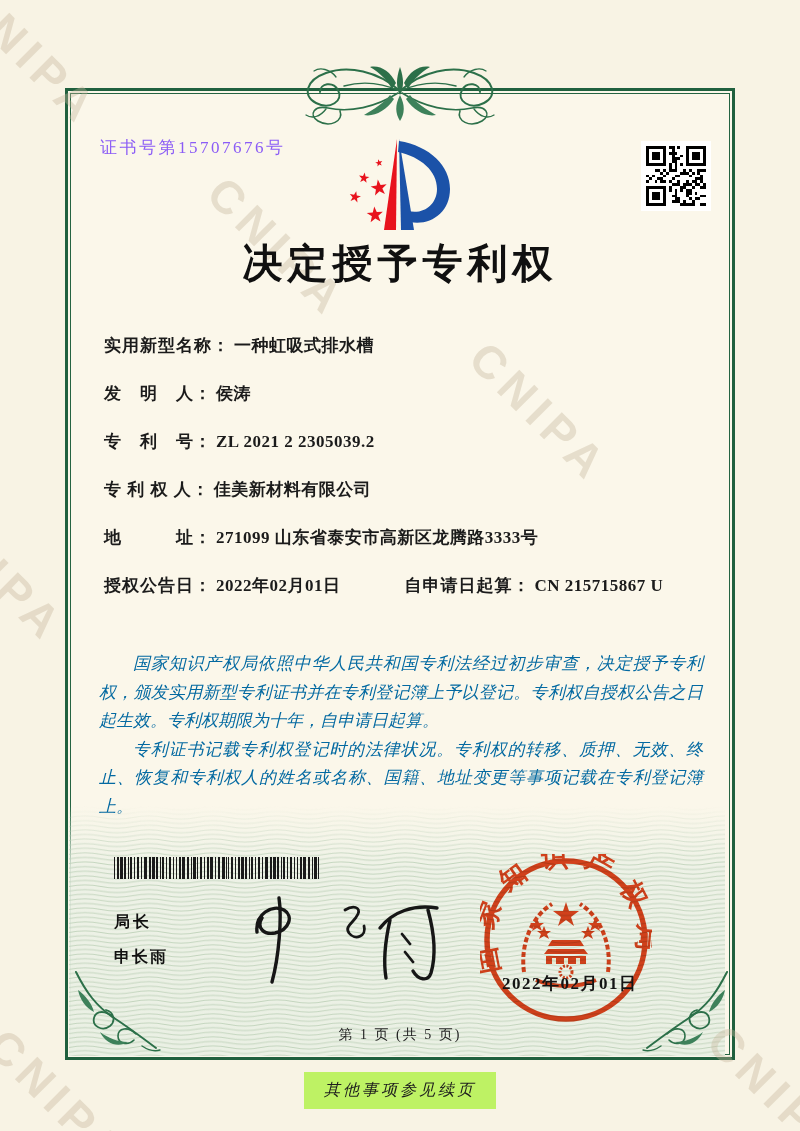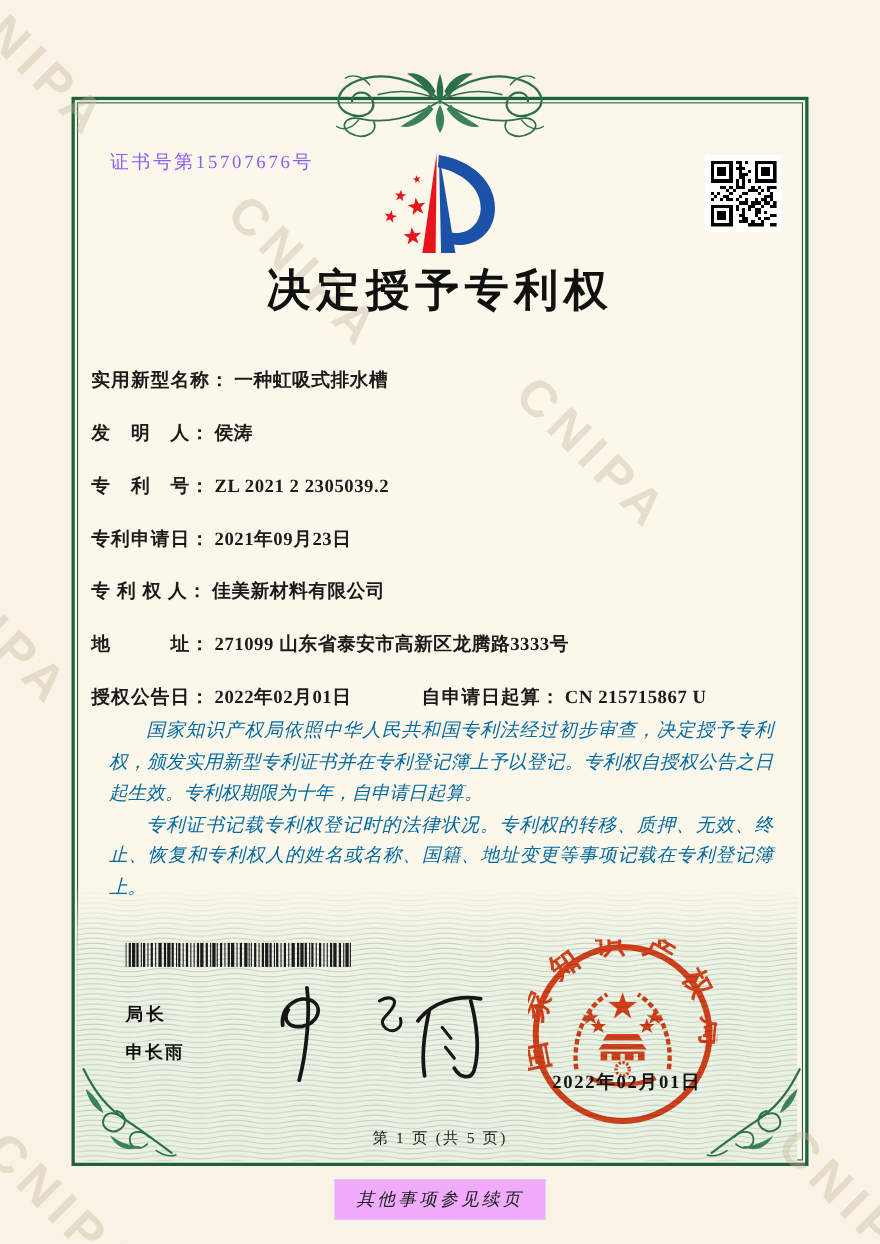--- a/index.html
+++ b/index.html
@@ -41,21 +41,21 @@
   .logo{position:absolute;left:338px;top:128px;z-index:4;}
   .qr{
     position:absolute;left:641px;top:141px;width:70px;height:70px;z-index:4;
     background:#ffffff;display:flex;align-items:center;justify-content:center;
   }
   .title{
     position:absolute;left:0;right:0;top:236px;z-index:4;margin:0;
     text-align:center;font-size:40px;font-weight:700;letter-spacing:5px;color:#101010;
   }
   
-  .fields{position:absolute;left:83px;top:334px;width:600px;z-index:4;font-family:Liberation Serif, serif;}
+  .fields{position:absolute;left:104px;top:334px;width:600px;z-index:4;font-family:Liberation Serif, serif;}
   .field-row{height:21px;margin-bottom:27px;font-size:17px;color:#1b1b1b;
     font-weight:600;letter-spacing:0.5px;white-space:nowrap;}
   .flabel{letter-spacing:1px;}
   .fvalue{margin-left:4px;}
   .grant-no{margin-left:64px;}
   
   .body-text{
     position:absolute;left:99px;top:650px;width:604px;z-index:4;
     font-size:17px;line-height:28.5px;color:#0369a1;text-align:justify;
     font-style:italic;font-weight:500;
@@ -68,21 +68,21 @@
   .officer-name{position:absolute;left:114px;top:947px;z-index:4;
     font-family:Liberation Mono, monospace;font-size:16px;font-weight:600;letter-spacing:2px;color:#111;}
   .signature{position:absolute;left:232px;top:870px;z-index:5;}
   .seal{position:absolute;left:480px;top:854px;z-index:5;opacity:0.94;mix-blend-mode:multiply;}
   .seal-date{position:absolute;left:502px;top:972px;z-index:6;
     font-size:17px;font-weight:700;letter-spacing:1.5px;color:#141414;}
   .page-num{position:absolute;left:0;right:0;top:1026px;z-index:4;text-align:center;
     font-size:14px;letter-spacing:2px;color:#222;}
   .continuation{
     position:absolute;left:50%;transform:translateX(-50%);top:1072px;z-index:4;
-    background:#f0abfc;padding:8px 20px;
+    background:#bef264;padding:8px 20px;
     font-size:16px;font-style:italic;letter-spacing:3px;color:#1d1d1d;white-space:nowrap;
   }
 </style>
 </head>
 <body>
 
 <div class="page">
 
   <div class="wm wm1">CNIPA</div>
   <div class="wm wm2">CNIPA</div>
@@ -302,23 +302,20 @@
     <div class="field-row">
       <span class="flabel">实用新型名称：</span><span class="fvalue">一种虹吸式排水槽</span>
     </div>
     <div class="field-row">
       <span class="flabel">发　明　人：</span><span class="fvalue">侯涛</span>
     </div>
     <div class="field-row">
       <span class="flabel">专　利　号：</span><span class="fvalue">ZL 2021 2 2305039.2</span>
     </div>
     <div class="field-row">
-      <span class="flabel">专利申请日：</span><span class="fvalue">2021年09月23日</span>
-    </div>
-    <div class="field-row">
       <span class="flabel">专 利 权 人：</span><span class="fvalue">佳美新材料有限公司</span>
     </div>
     <div class="field-row">
       <span class="flabel">地　　　址：</span><span class="fvalue">271099 山东省泰安市高新区龙腾路3333号</span>
     </div>
     <div class="field-row">
       <span class="flabel">授权公告日：</span><span class="fvalue">2022年02月01日</span><span class="flabel grant-no">自申请日起算：</span><span class="fvalue">CN 215715867 U</span>
     </div>
   </div>
 

